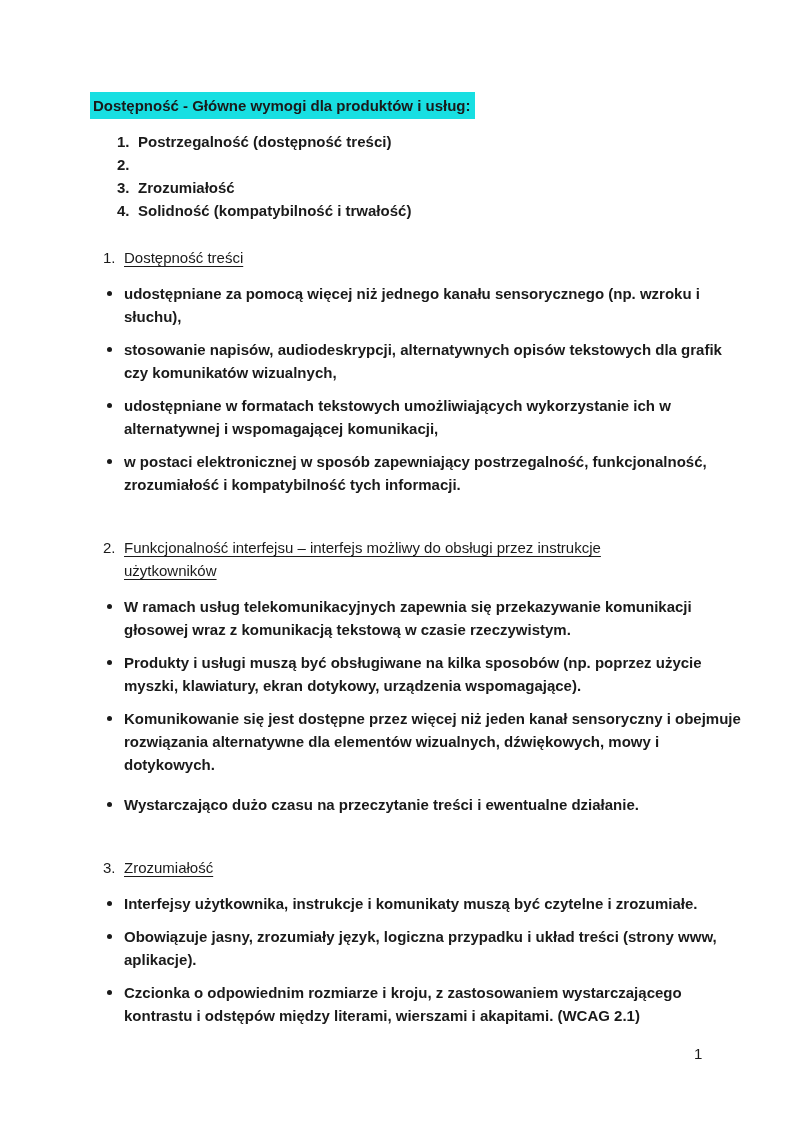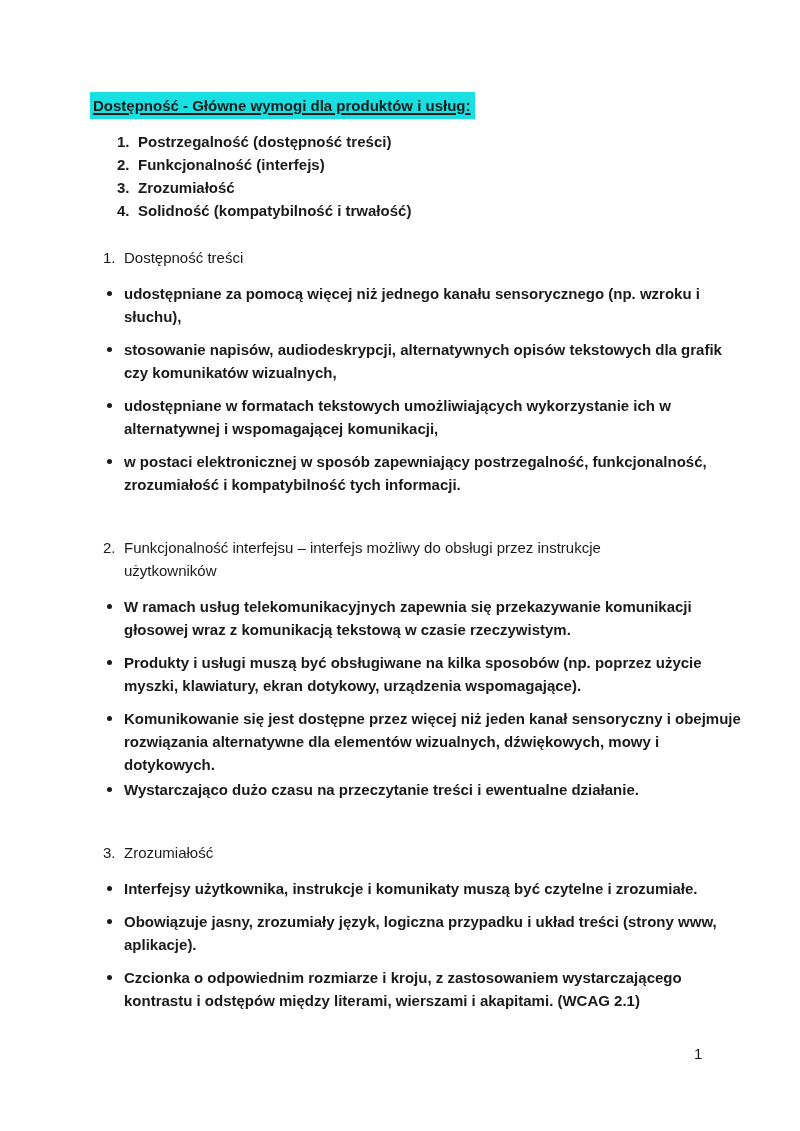--- a/index.html
+++ b/index.html
@@ -12,45 +12,45 @@
     font-family:"Liberation Sans", sans-serif;
     font-size:15px; line-height:23px;
     color:var(--ink);
     overflow:hidden;
   }
   
   .title-row { padding-top:92px; margin-left:90px; }
   .doc-title {
     display:inline-block;
     font-weight:bold;
-    text-decoration:underline;
     text-decoration-thickness:1.5px;
     text-underline-offset:2px;
     padding:2px 4px 2px 3px;
   }
   
   .overview { margin:11px 0 0 117px; font-weight:bold; }
   .overview-item { display:flex; }
   .ov-num { width:21px; flex:none; }
   
   .section { margin-left:103px; margin-right:55px; }
   .sec-1 { margin-top:24px; }
   .sec-2 { margin-top:40px; }
   .sec-3 { margin-top:40px; }
   .sec-heading { display:flex; margin:0 0 13px 0; }
   .sec-num { width:21px; flex:none; }
   .sec-title {
+    text-decoration:underline;
     text-decoration-thickness:1px;
     text-underline-offset:3px;
     white-space:pre-line;
   }
   
   .bullets { list-style:none; margin:0; padding:0 0 0 21px;font-weight:bold; }
   .bullets li { position:relative; margin:0 0 10px 0; white-space:pre-line; }
-  .bullets li.no-gap { margin-bottom:2px; }
+  .bullets li.no-gap { margin-bottom:17px; }
   .bullets li::before {
     content:"";
     position:absolute; left:-17px; top:9px;
     width:5px; height:5px; border-radius:50%;
     background:var(--ink);
   }
   
   .page-num {
     position:absolute; top:1042px; left:694px;
     font-size:15px; line-height:23px;
@@ -65,21 +65,20 @@
     <span class="doc-title" style="background-color: rgb(24, 223, 226);">Dostępność - Główne wymogi dla produktów i usług:</span>
   </div>
 
   <div class="overview">
     <div class="overview-item">
       <span class="ov-num">1.</span>
       <span>Postrzegalność (dostępność treści)</span>
     </div>
     <div class="overview-item">
       <span class="ov-num">2.</span>
-      <span>Funkcjonalność (interfejs)</span>
     </div>
     <div class="overview-item">
       <span class="ov-num">3.</span>
       <span>Zrozumiałość</span>
     </div>
     <div class="overview-item">
       <span class="ov-num">4.</span>
       <span>Solidność (kompatybilność i trwałość)</span>
     </div>
   </div>

